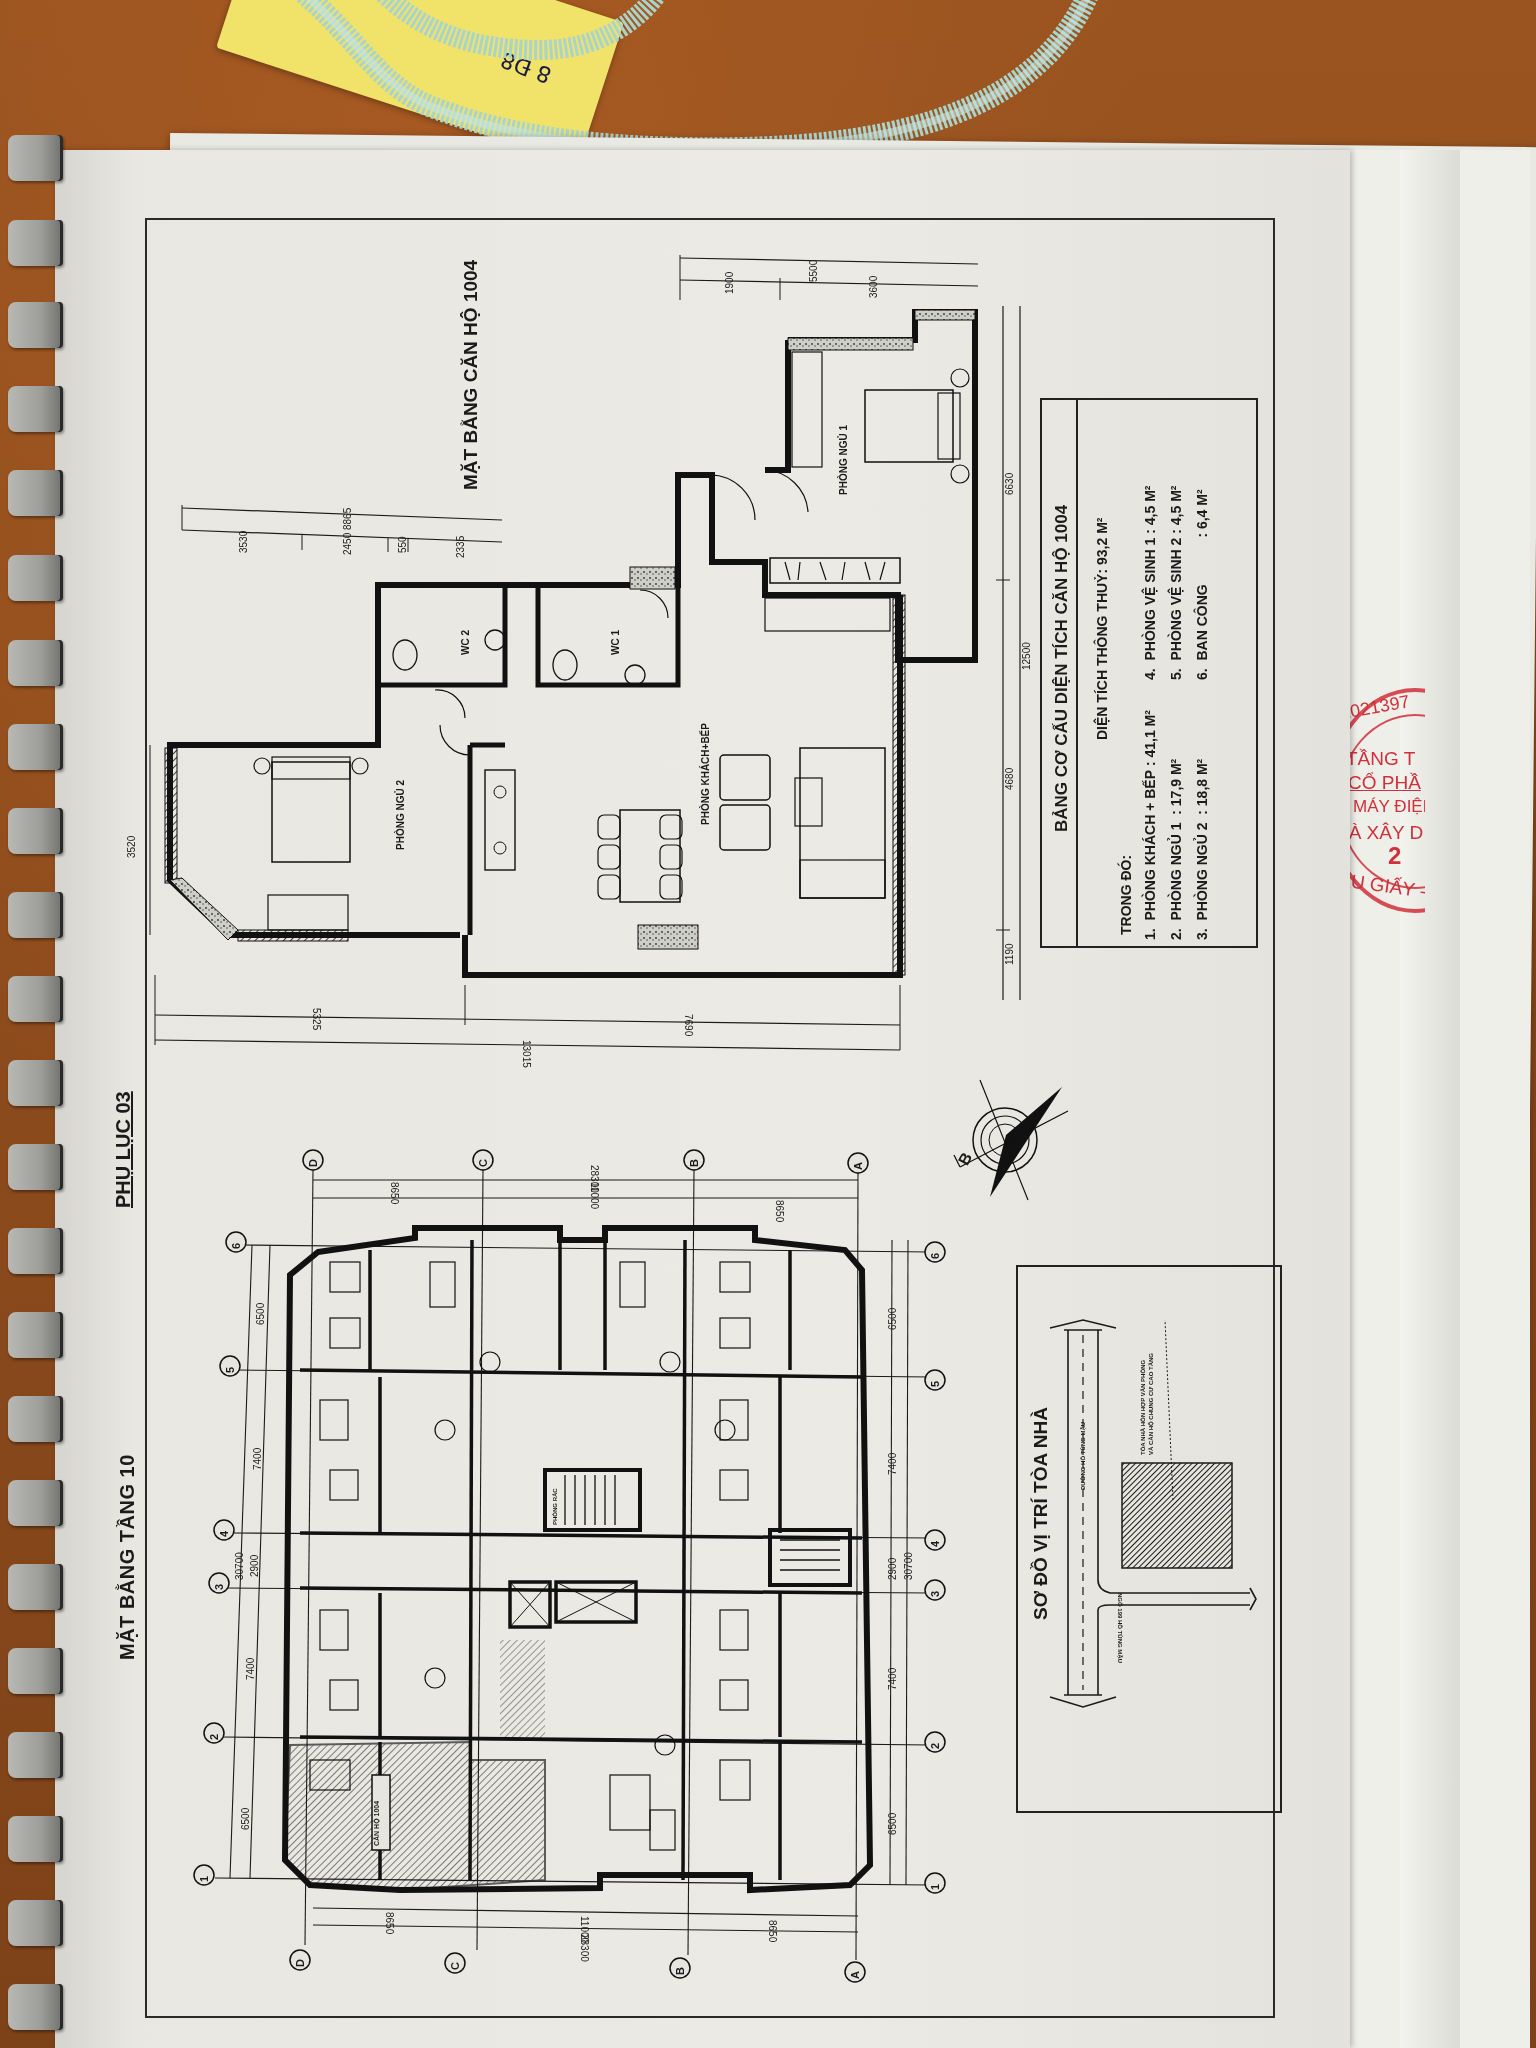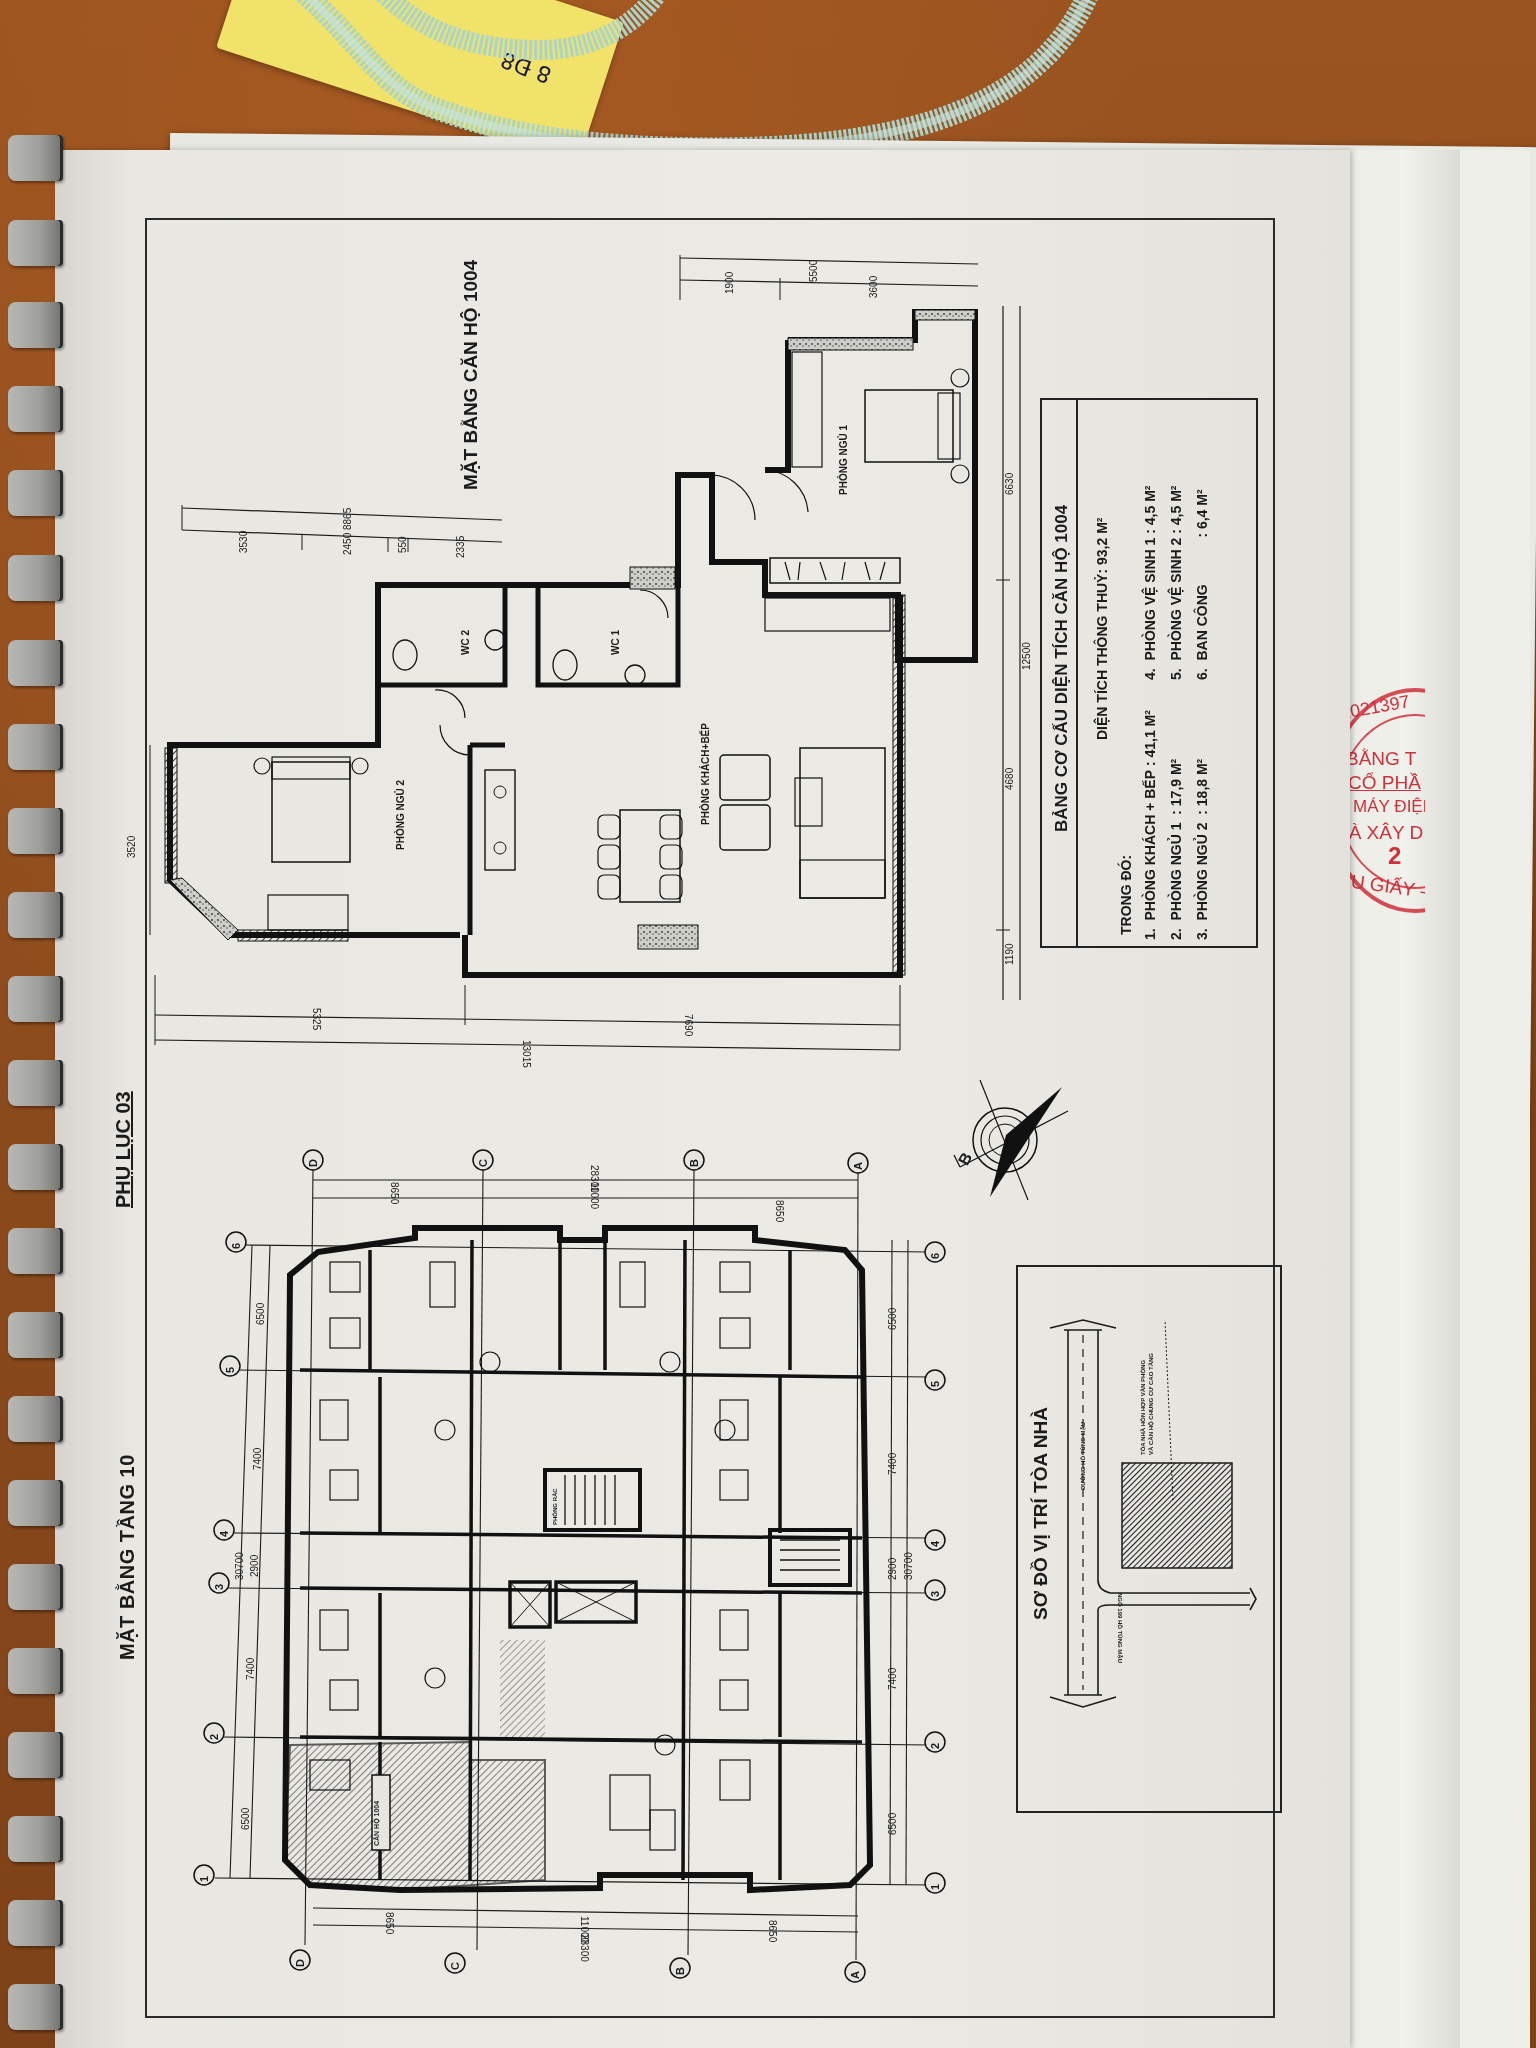--- a/index.html
+++ b/index.html
@@ -101,21 +101,21 @@
 </svg>
 
 <div class="sheet-back"></div>
 <div class="sheet-back2"></div>
 <div class="sheet-edge"></div>
 
 <div class="stamp-clip">
   <div style="position:absolute;left:15px;top:18px;width:180px;height:225px;border:4px solid #d0303a;border-radius:50%;opacity:.85;"></div>
   <div style="position:absolute;left:28px;top:44px;width:154px;height:175px;border:2px solid #d0303a;border-radius:50%;opacity:.85;"></div>
   <div class="stamp-text" style="left:20px;top:28px;font-size:18px;transform:rotate(-10deg);">01021397</div>
-  <div class="stamp-text" style="left:36px;top:78px;">BẰNG T</div>
+  <div class="stamp-text" style="left:36px;top:78px;">TẦNG T</div>
   <div class="stamp-text" style="left:38px;top:102px;text-decoration:underline;">CỔ PHẦ</div>
   <div class="stamp-text" style="left:16px;top:127px;font-size:17px;">ẮP MÁY ĐIỆN</div>
   <div class="stamp-text" style="left:26px;top:152px;">VÀ XÂY D</div>
   <div class="stamp-text" style="left:78px;top:172px;font-size:24px;font-weight:bold;">2</div>
   <div class="stamp-text" style="left:28px;top:206px;transform:rotate(8deg);">ẦU GIẤY - T</div>
 </div>
 
 <div class="page"></div>
 <div class="frame"></div>
 

